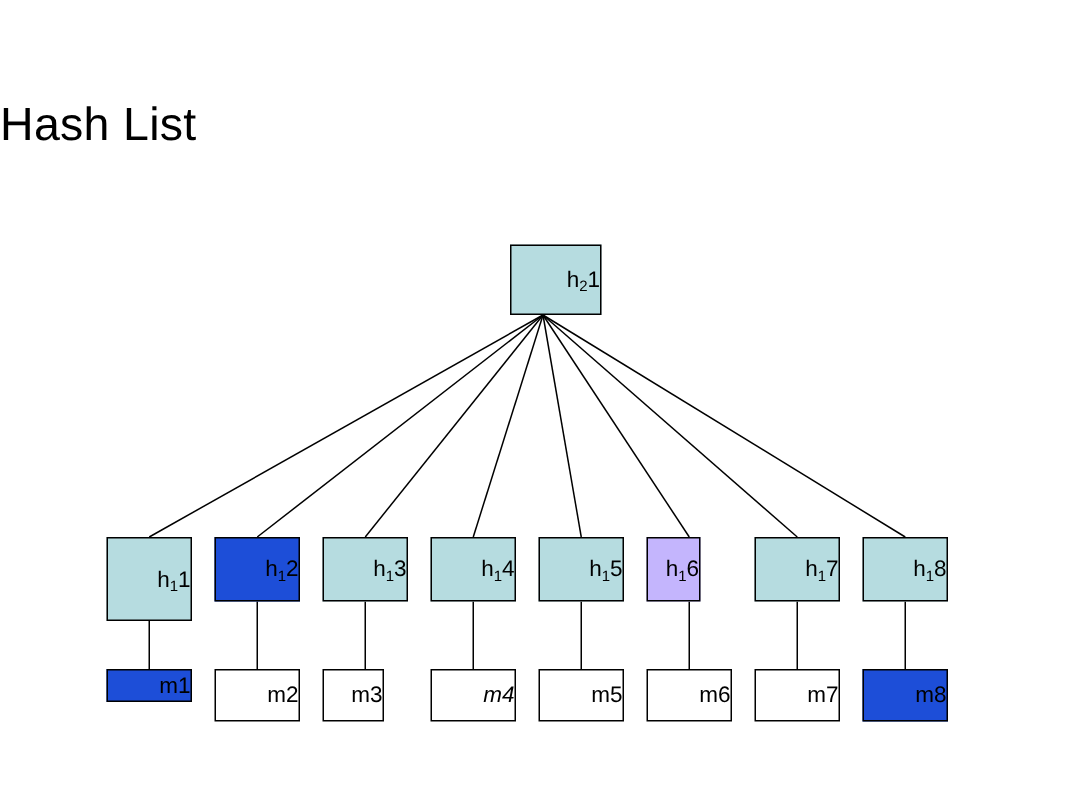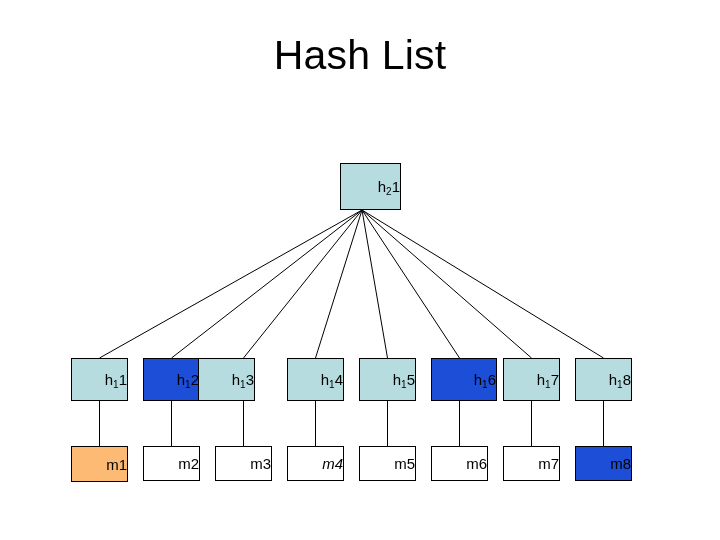--- a/index.html
+++ b/index.html
@@ -17,24 +17,23 @@
   }
   #slide {
     position: relative;
     width: 720px;
     height: 540px;
     background: #ffffff;
   }
   #slide-title {
     position: absolute;
     left: 0;
-    top: 36px;
+    top: 64px;
     width: 720px;
-    text-align: center;
-    font-size: 41px;
+    font-size: 31px;
     font-weight: normal;
     line-height: 38px;
     letter-spacing: 0.2px;
     color: #000000;
     white-space: nowrap;
   }
   #edges {
     position: absolute;
     left: 0;
     top: 0;
@@ -93,51 +92,51 @@
       <line x1="387.5" y1="401" x2="387.5" y2="446" stroke="#000000" stroke-width="1"></line>
       <line x1="459.5" y1="401" x2="459.5" y2="446" stroke="#000000" stroke-width="1"></line>
       <line x1="531.5" y1="401" x2="531.5" y2="446" stroke="#000000" stroke-width="1"></line>
       <line x1="603.5" y1="401" x2="603.5" y2="446" stroke="#000000" stroke-width="1"></line>
     </svg>
 
   <div id="nodes-layer">
       <div class="node hash" style="left: 340px; top: 163px; width: 61px; height: 47px; background: rgb(182, 220, 224);">
         <span class="lbl">h<sub>2</sub>1</span>
       </div>
-      <div class="node hash" style="left: 71px; top: 358px; width: 57px; height: 43px; background: rgb(182, 220, 224);">
+      <div class="node hash" style="left: 71px; top: 358px; width: 57px; height: 56px; background: rgb(182, 220, 224);">
         <span class="lbl">h<sub>1</sub>1</span>
       </div>
       <div class="node hash" style="left: 143px; top: 358px; width: 57px; height: 43px; background: #1d4ed8;">
         <span class="lbl">h<sub>1</sub>2</span>
       </div>
-      <div class="node hash" style="left: 198px; top: 358px; width: 57px; height: 43px; background: rgb(182, 220, 224);">
+      <div class="node hash" style="left: 215px; top: 358px; width: 57px; height: 43px; background: rgb(182, 220, 224);">
         <span class="lbl">h<sub>1</sub>3</span>
       </div>
       <div class="node hash" style="left: 287px; top: 358px; width: 57px; height: 43px; background: rgb(182, 220, 224);">
         <span class="lbl">h<sub>1</sub>4</span>
       </div>
       <div class="node hash" style="left: 359px; top: 358px; width: 57px; height: 43px; background: rgb(182, 220, 224);">
         <span class="lbl">h<sub>1</sub>5</span>
       </div>
-      <div class="node hash" style="left: 431px; top: 358px; width: 66px; height: 43px; background: #1d4ed8;">
+      <div class="node hash" style="left: 431px; top: 358px; width: 36px; height: 43px; background: #c4b5fd;">
         <span class="lbl">h<sub>1</sub>6</span>
       </div>
       <div class="node hash" style="left: 503px; top: 358px; width: 57px; height: 43px; background: rgb(182, 220, 224);">
         <span class="lbl">h<sub>1</sub>7</span>
       </div>
       <div class="node hash" style="left: 575px; top: 358px; width: 57px; height: 43px; background: rgb(182, 220, 224); padding-left: 36px;">
         <span class="lbl">h<sub>1</sub>8</span>
       </div>
-      <div class="node msg" style="left: 71px; top: 446px; width: 57px; height: 36px; background: #fdba74;">
+      <div class="node msg" style="left: 71px; top: 446px; width: 57px; height: 22px; background: #1d4ed8;">
         <span class="lbl">m1</span>
       </div>
       <div class="node msg" style="left: 143px; top: 446px; width: 57px; height: 35px; background: rgb(255, 255, 255);">
         <span class="lbl">m2</span>
       </div>
-      <div class="node msg" style="left: 215px; top: 446px; width: 57px; height: 35px; background: rgb(255, 255, 255);">
+      <div class="node msg" style="left: 215px; top: 446px; width: 41px; height: 35px; background: rgb(255, 255, 255);">
         <span class="lbl">m3</span>
       </div>
       <div class="node msg" style="left: 287px; top: 446px; width: 57px; height: 35px; background: rgb(255, 255, 255); font-style: italic;">
         <span class="lbl">m4</span>
       </div>
       <div class="node msg" style="left: 359px; top: 446px; width: 57px; height: 35px; background: rgb(255, 255, 255);">
         <span class="lbl">m5</span>
       </div>
       <div class="node msg" style="left: 431px; top: 446px; width: 57px; height: 35px; background: rgb(255, 255, 255); padding-left: 24px;">
         <span class="lbl">m6</span>

